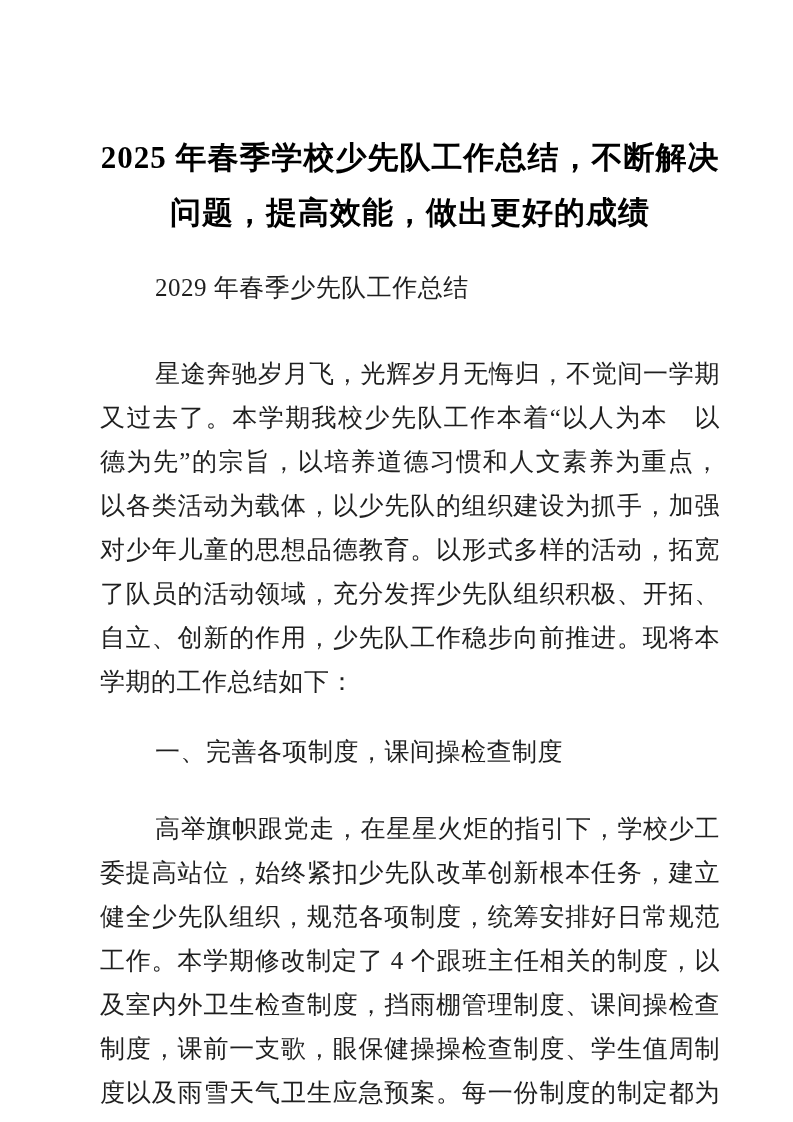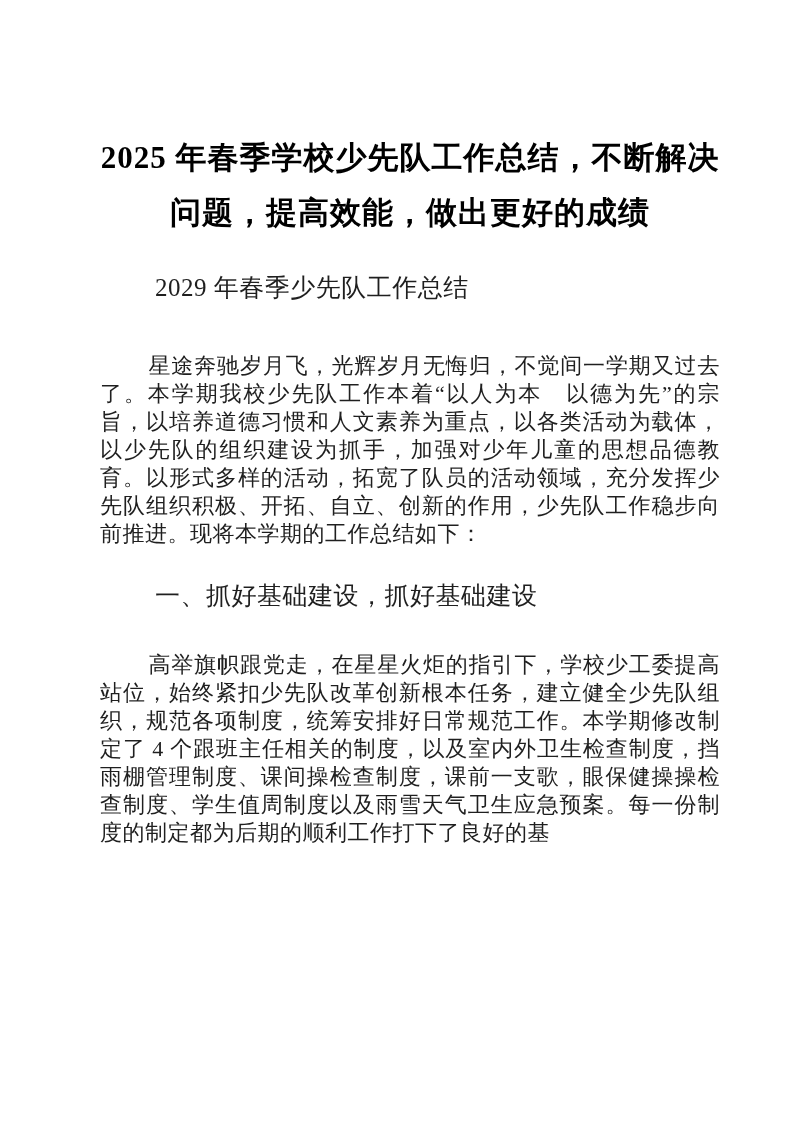--- a/index.html
+++ b/index.html
@@ -31,22 +31,22 @@
   .doc-subtitle {
     margin: 0;
     font-size: 25px;
     font-weight: 400;
     line-height: 44px;
     text-indent: 2.2em;
     letter-spacing: 0.5px;
   }
   .body-para {
     margin: 42px 0 0 0;
-    font-size: 22px;
-    line-height: 28px;
+    font-size: 25px;
+    line-height: 44px;
     text-align: justify;
     text-justify: inter-ideograph;
     text-indent: 2.2em;
     letter-spacing: 0.5px;
   }
   .section-heading {
     margin: 26px 0 0 0;
     font-size: 25px;
     font-weight: 400;
     line-height: 44px;
@@ -61,17 +61,17 @@
 <body>
 
 <div class="page">
 
   <h1 class="doc-title">2025 年春季学校少先队工作总结，不断解决问题，提高效能，做出更好的成绩</h1>
 
   <p class="doc-subtitle">2029 年春季少先队工作总结</p>
 
   <p class="body-para">星途奔驰岁月飞，光辉岁月无悔归，不觉间一学期又过去了。本学期我校少先队工作本着“以人为本　以德为先”的宗旨，以培养道德习惯和人文素养为重点，以各类活动为载体，以少先队的组织建设为抓手，加强对少年儿童的思想品德教育。以形式多样的活动，拓宽了队员的活动领域，充分发挥少先队组织积极、开拓、自立、创新的作用，少先队工作稳步向前推进。现将本学期的工作总结如下：</p>
 
-  <h2 class="section-heading">一、抓好基础建设，抓好基础建设</h2>
+  <h2 class="section-heading">一、完善各项制度，课间操检查制度</h2>
 
   <p class="body-para second">高举旗帜跟党走，在星星火炬的指引下，学校少工委提高站位，始终紧扣少先队改革创新根本任务，建立健全少先队组织，规范各项制度，统筹安排好日常规范工作。本学期修改制定了 4 个跟班主任相关的制度，以及室内外卫生检查制度，挡雨棚管理制度、课间操检查制度，课前一支歌，眼保健操操检查制度、学生值周制度以及雨雪天气卫生应急预案。每一份制度的制定都为后期的顺利工作打下了良好的基</p>
 
 </div>
 
 </body></html>

